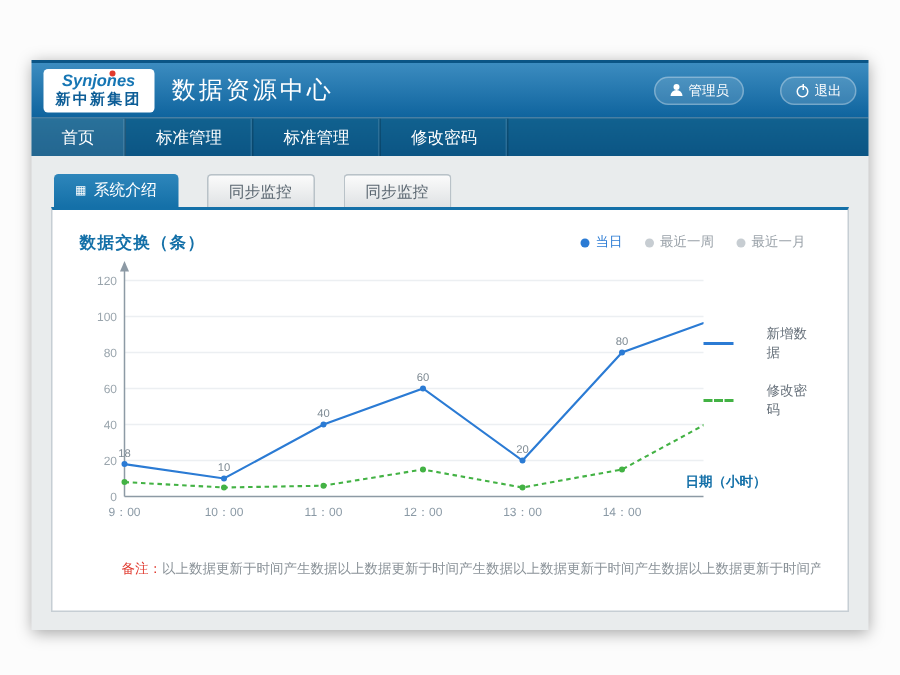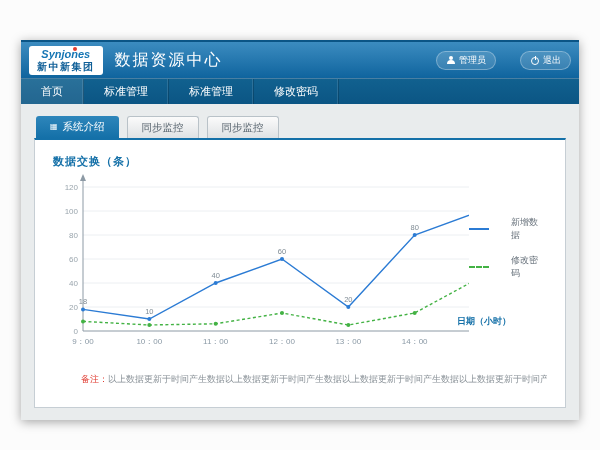--- a/index.html
+++ b/index.html
@@ -39,21 +39,21 @@
               cursor:pointer; }
   .nav-item.active { background:rgba(255,255,255,.10); }
 
   
   .page-body { flex:1; padding:12px 13px 0; }
   .tabs { display:flex; height:22px; margin-left:2px; }
   .tab { display:flex; align-items:center; gap:5px; padding:0 14px; font-size:10.5px;
          border-radius:3px 3px 0 0; cursor:pointer; }
   .tab.active { background:linear-gradient(#2e86bb,#1470a8); color:#fff; }
   .tab.inactive { background:linear-gradient(#fbfbfb,#dfe2e4); color:#5a6670;
-                  border:1px solid #b9c2c8; border-bottom:none; margin-left:8px;align-items:center; }
+                  border:1px solid #b9c2c8; border-bottom:none; margin-left:19px;align-items:center; }
   .tab-ico { font-size:8px; line-height:1; }
   .card { background:#fff; border:1px solid #c6ced4; border-top:2px solid #1470a8;
           height:270px; padding:14px 18px 0; position:relative; }
 
   .chart-head { display:flex; justify-content:space-between; align-items:center; }
   .chart-title { color:#1470a8; font-size:11px; font-weight:bold; letter-spacing:1px; }
   .filters { display:flex; gap:15px; align-items:center; padding-right:10px; }
   .filter { display:flex; align-items:center; gap:4px; font-size:9px; color:#9aa2a9; cursor:pointer; }
   .filter .dot { width:6px; height:6px; border-radius:50%; background:#c7cdd2; }
   .filter.active { color:#2b7bd4; }
@@ -114,20 +114,34 @@
           <span>同步监控</span>
         </div>
         <div class="tab inactive">
           <span>同步监控</span>
         </div>
       </div>
 
       <div class="card">
         <div class="chart-head">
           <div class="chart-title">数据交换（条）</div>
+          <div class="filters">
+            <div class="filter active">
+              <span class="dot"></span>
+              <span>当日</span>
+            </div>
+            <div class="filter">
+              <span class="dot"></span>
+              <span>最近一周</span>
+            </div>
+            <div class="filter">
+              <span class="dot"></span>
+              <span>最近一月</span>
+            </div>
+          </div>
         </div>
 
         <div class="chart-row">
           <svg id="chart-svg" width="470" height="188">
               <text x="25" y="163" text-anchor="end" font-size="8" fill="#9aa5ad">0</text>
               <line x1="30" y1="136" x2="458" y2="136" stroke="#eceff2" stroke-width="1"></line>
               <text x="25" y="139" text-anchor="end" font-size="8" fill="#9aa5ad">20</text>
               <line x1="30" y1="112.00000000000001" x2="458" y2="112.00000000000001" stroke="#eceff2" stroke-width="1"></line>
               <text x="25" y="115.00000000000001" text-anchor="end" font-size="8" fill="#9aa5ad">40</text>
               <line x1="30" y1="88" x2="458" y2="88" stroke="#eceff2" stroke-width="1"></line>

